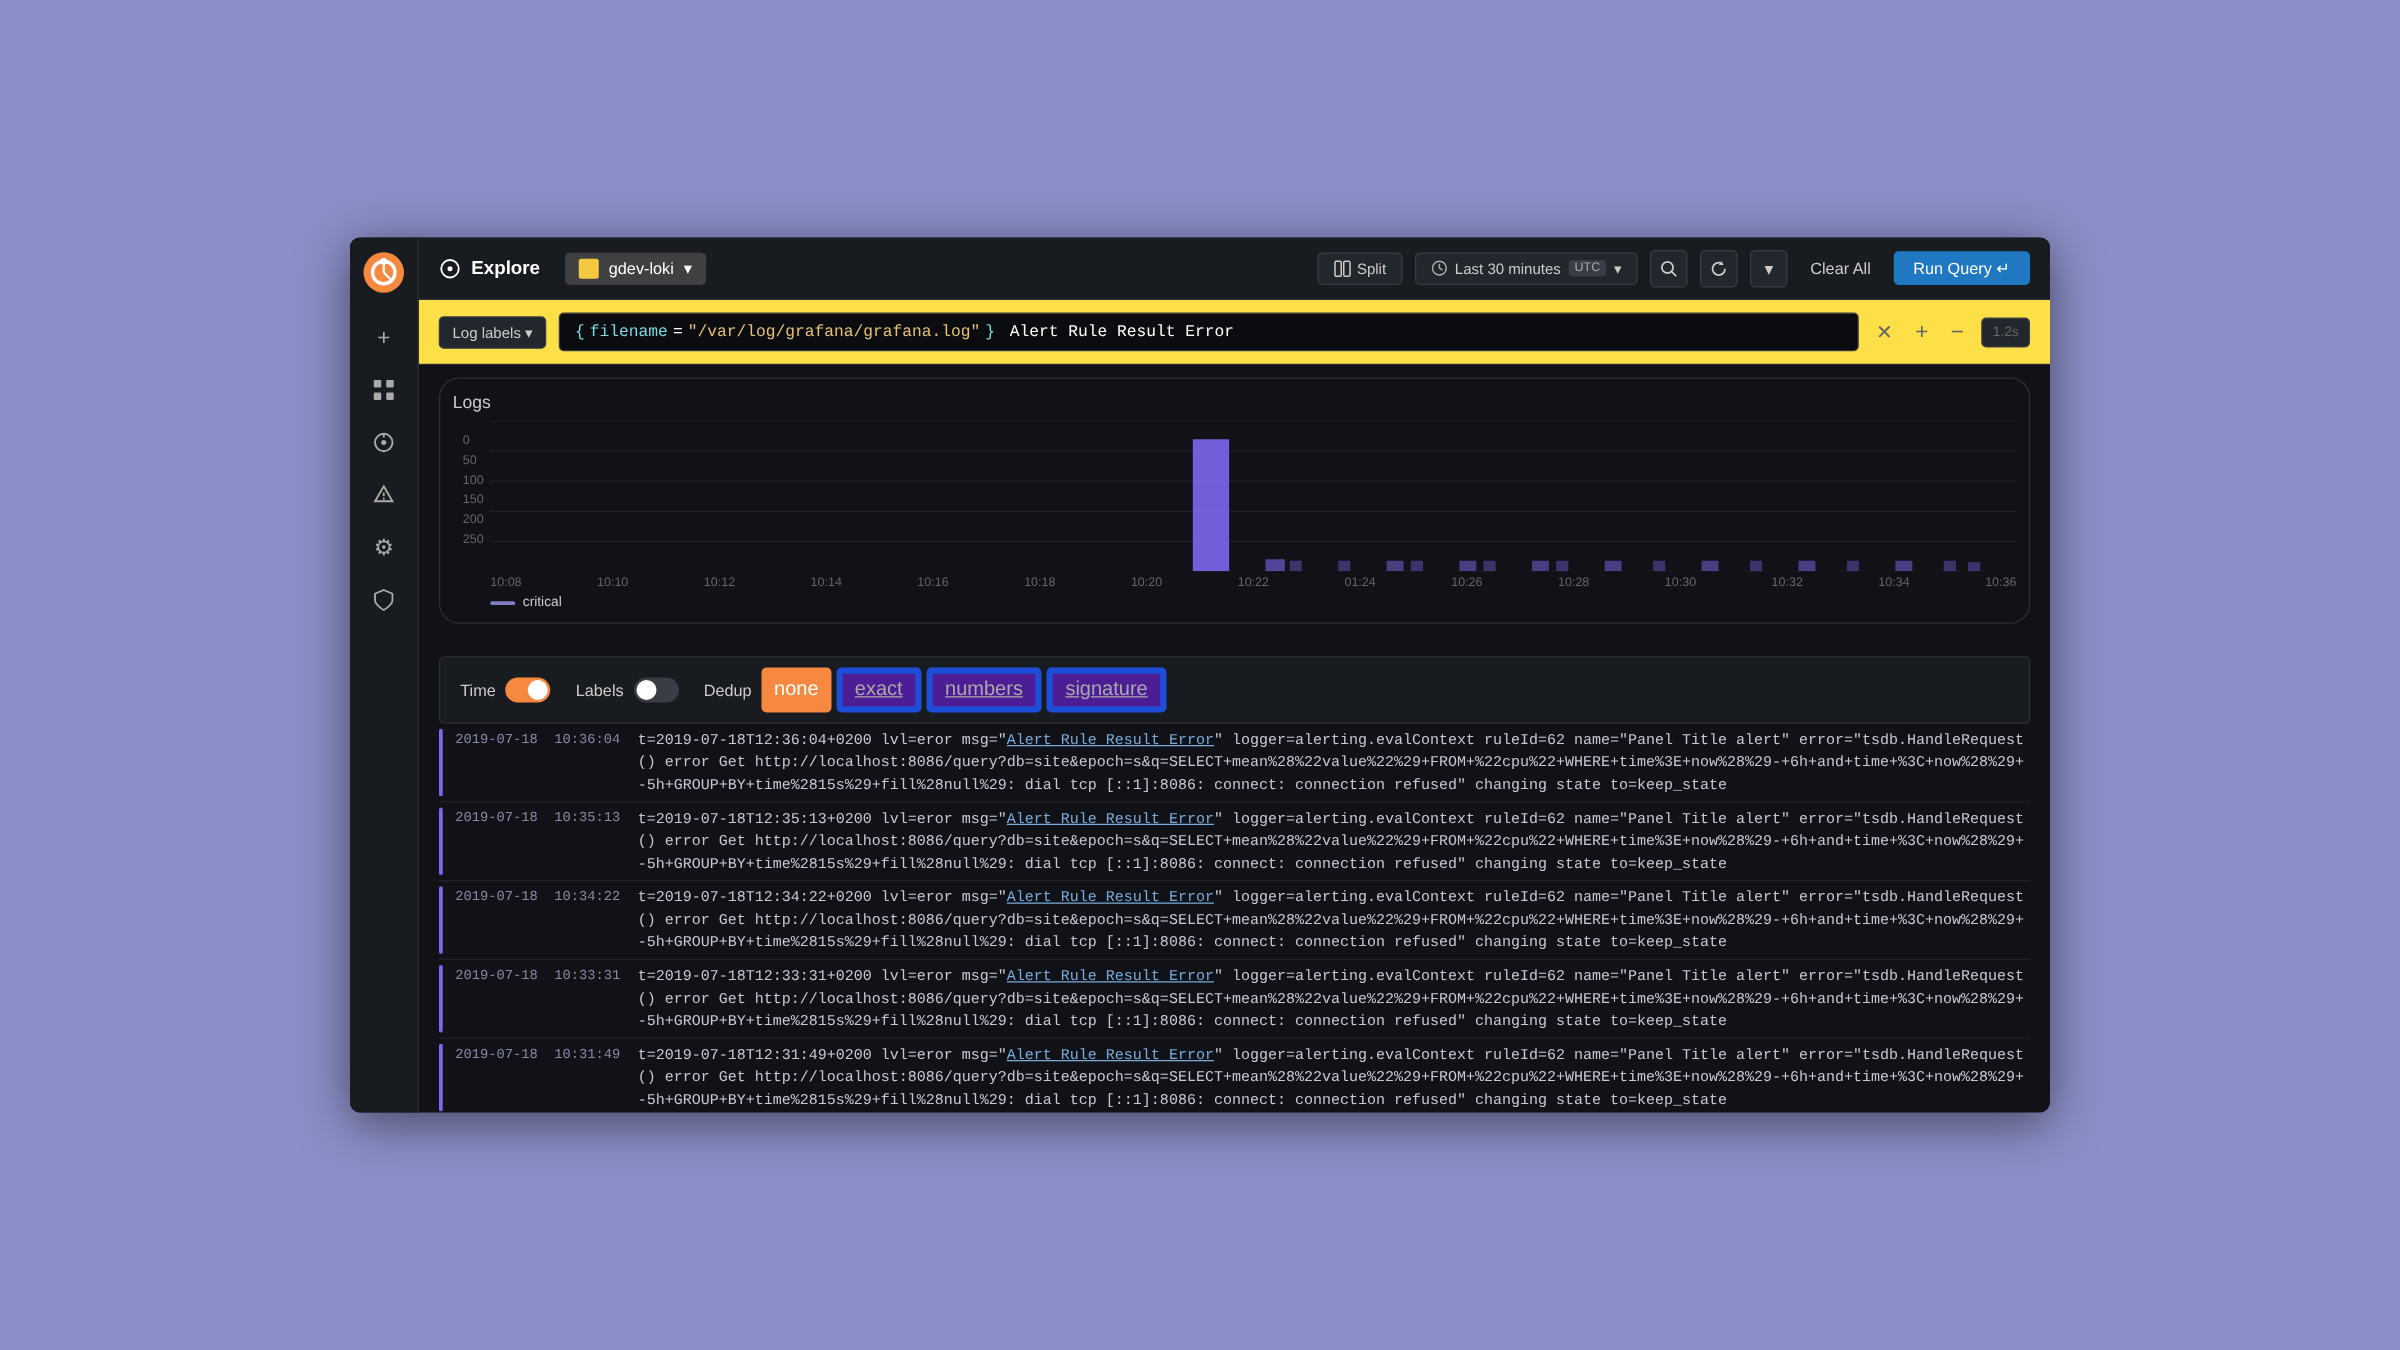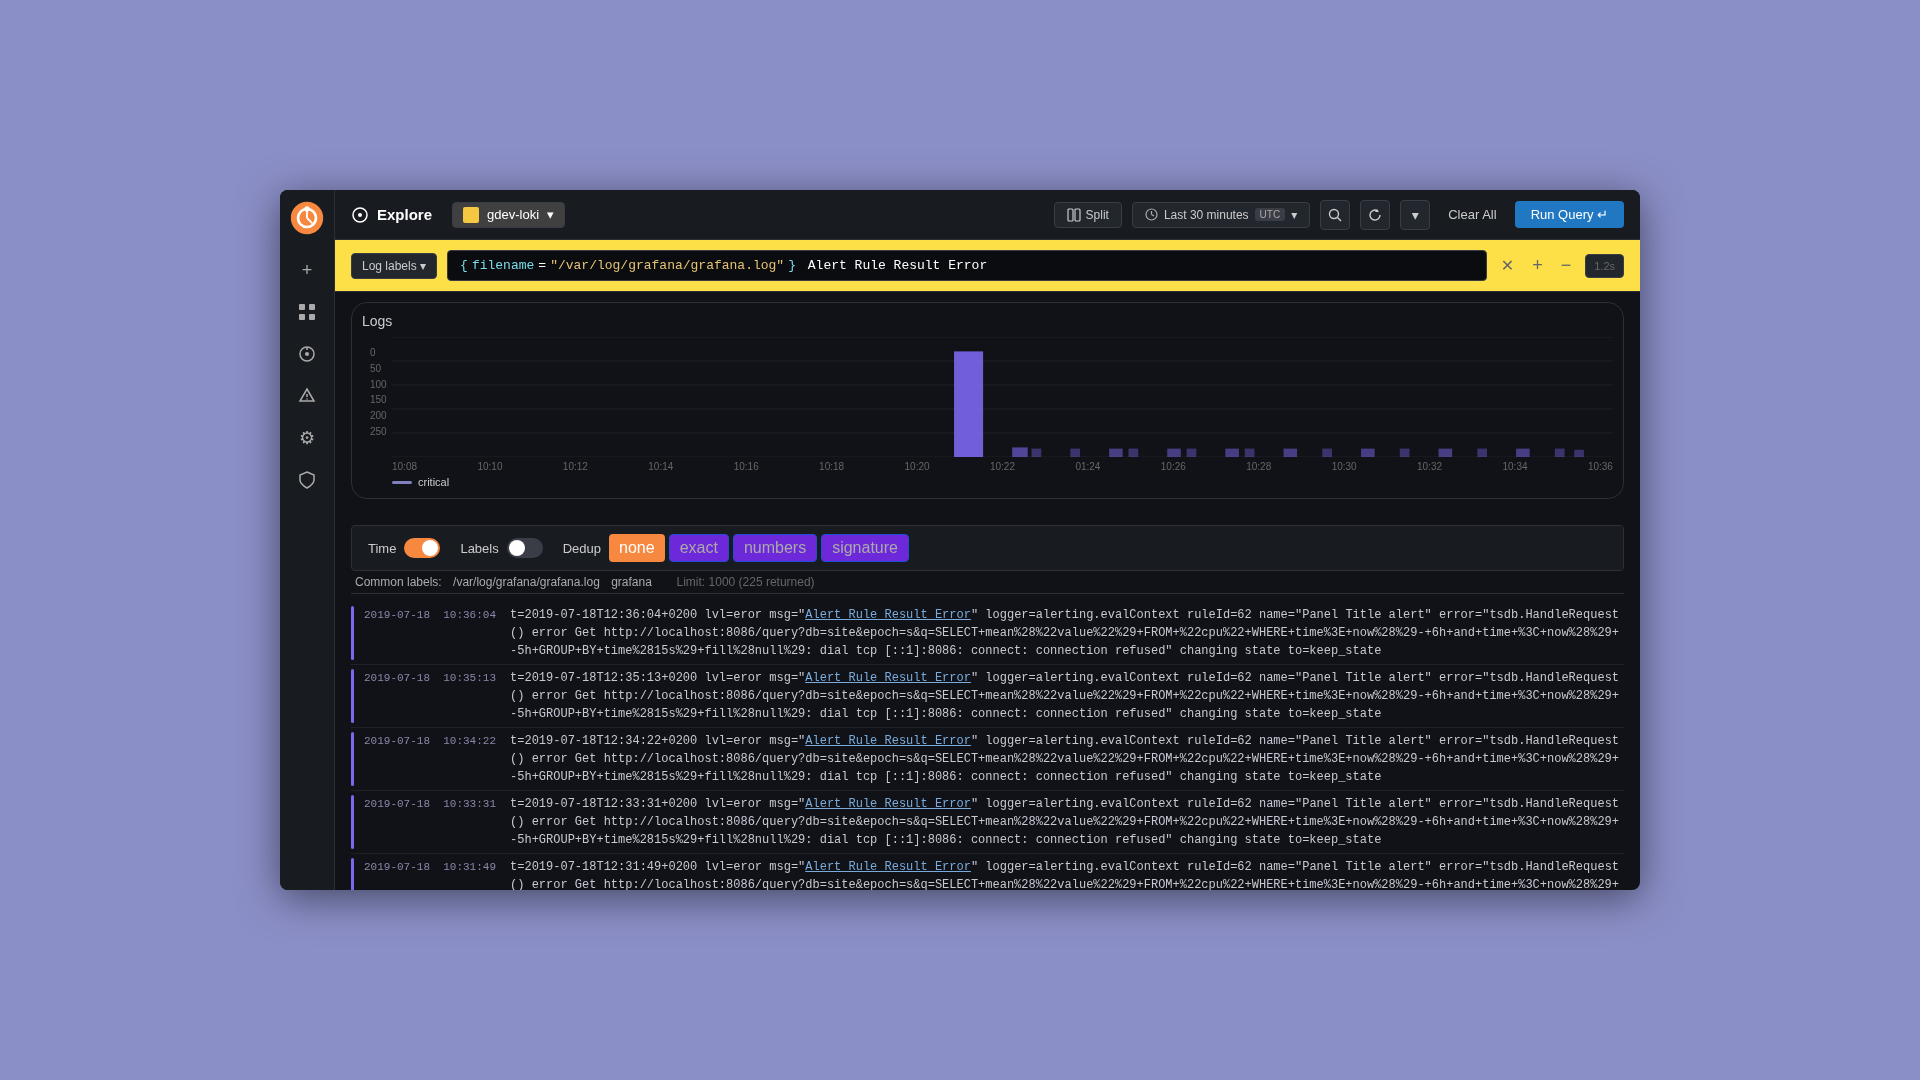--- a/index.html
+++ b/index.html
@@ -332,21 +332,21 @@
       gap: 4px;
     }
     .dedup-btn {
       padding: 4px 10px;
       border-radius: 4px;
       font-size: 16px;
       cursor: pointer;
       border: none;
     }
     .dedup-btn.active { background: #f7883f; color: #fff; }
-    .dedup-btn.inactive { background: #6d28d9; color: #aaa; border: 1px solid #1d4ed8; }
+    .dedup-btn.inactive { background: #4c1d95; color: #aaa; border: 5px solid #1d4ed8; text-decoration: underline; }
     
     .common-labels {
       font-size: 12px;
       color: #666;
       margin-bottom: 8px;
       padding: 4px 0;
       border-bottom: 1px solid #2c2f35;
     }
     .common-labels span { color: #aaa; margin: 0 4px; }
     .common-labels .limit { color: #666; }
@@ -607,27 +607,20 @@
           <span class="control-label">Dedup</span>
           <div class="dedup-btns">
             <button class="dedup-btn active">none</button>
             <button class="dedup-btn inactive">exact</button>
             <button class="dedup-btn inactive">numbers</button>
             <button class="dedup-btn inactive">signature</button>
           </div>
         </div>
       </div>
 
-      <div class="common-labels">
-        <span>Common labels:</span>
-        <span>/var/log/grafana/grafana.log</span>
-        <span>grafana</span>
-        &nbsp;&nbsp;&nbsp;
-        <span class="limit">Limit: 1000 (225 returned)</span>
-      </div>
 
       <div class="log-entries">
 
         <div class="log-row">
           <div class="log-border"></div>
           <span class="log-timestamp">2019-07-18 &nbsp;10:36:04</span>
           <span class="log-msg">t=2019-07-18T12:36:04+0200 lvl=eror msg="<span class="log-link">Alert Rule Result Error</span>" logger=alerting.evalContext ruleId=62 name="Panel Title alert" error="tsdb.HandleRequest() error Get http://localhost:8086/query?db=site&amp;epoch=s&amp;q=SELECT+mean%28%22value%22%29+FROM+%22cpu%22+WHERE+time%3E+now%28%29-+6h+and+time+%3C+now%28%29+-5h+GROUP+BY+time%2815s%29+fill%28null%29: dial tcp [::1]:8086: connect: connection refused" changing state to=keep_state</span>
         </div>
 
         <div class="log-row">

